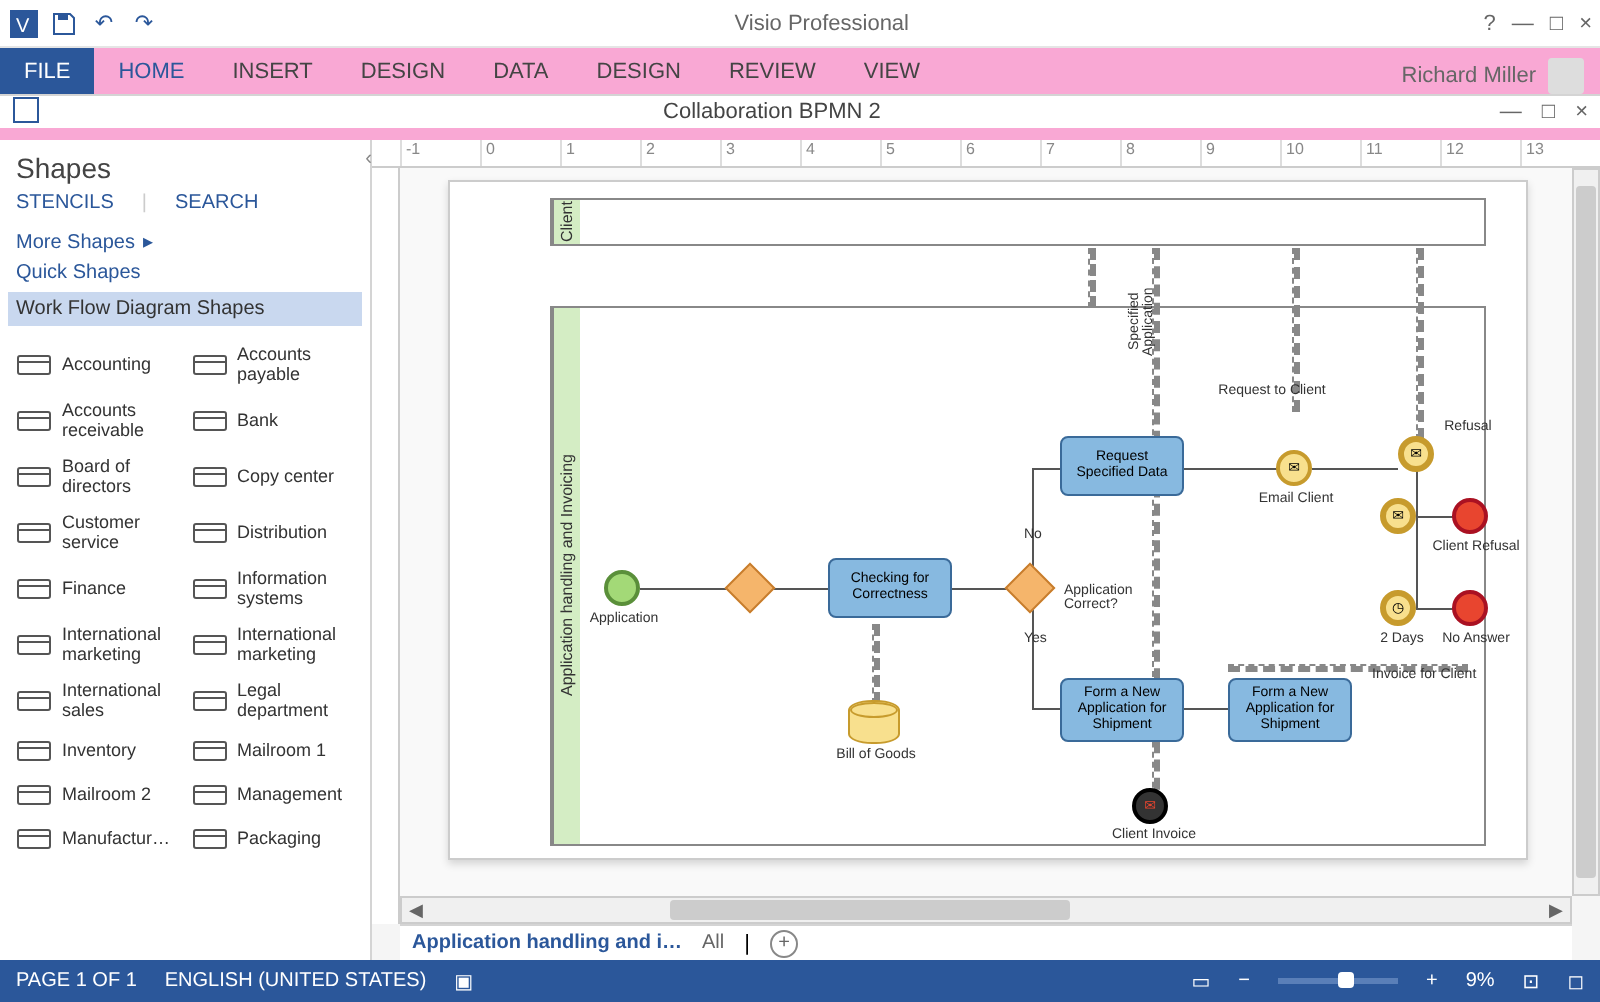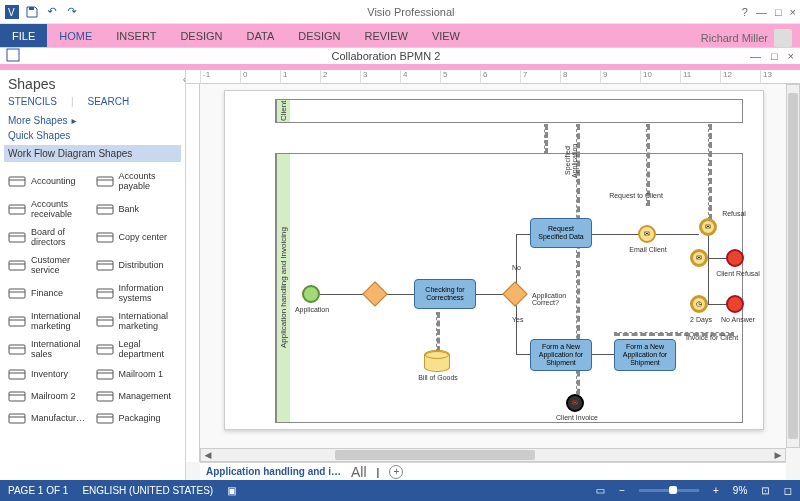--- a/index.html
+++ b/index.html
@@ -54,21 +54,21 @@
 .flow-v{position:absolute;border-left:1px solid #555}
 .flow.dashed,.flow-v.dashed{border-style:dashed;border-color:#888}
 .scroll-h{position:absolute;left:14px;right:14px;bottom:18px;height:14px;background:#f0f0f0;border:1px solid #ccc;display:flex}
 .scroll-track{flex:1;position:relative}
 .scroll-thumb{position:absolute;left:120px;width:200px;top:1px;bottom:1px;background:#ccc;border-radius:2px}
 .scroll-btn{width:14px;display:flex;align-items:center;justify-content:center;color:#666;font-size:9px}
 .scroll-v{position:absolute;right:0;top:14px;bottom:32px;width:14px;background:#f0f0f0;border:1px solid #ccc}
 .scroll-v-thumb{position:absolute;top:8px;bottom:8px;left:1px;right:1px;background:#ccc;border-radius:2px}
 .pagetabs{position:absolute;left:14px;right:14px;bottom:0;height:18px;display:flex;align-items:center;gap:10px;padding:0 6px;background:#fff;border-top:1px solid #d4d4d4}
 .pagetab{color:#2b579a;font-size:10px;font-weight:600}
-.pagetab-all{color:#666;font-size:14px}
+.pagetab-all{color:#666;font-size:10px}
 .add-page{width:14px;height:14px;border:1px solid #888;border-radius:50%;display:flex;align-items:center;justify-content:center;font-size:10px;color:#666}
 .statusbar{position:absolute;left:0;right:0;bottom:0;height:21px;background:#2b579a;color:#fff;display:flex;align-items:center;font-size:10px;padding:0 8px;gap:14px}
 .statusbar .spacer{flex:1}
 .sb-item{display:flex;align-items:center;gap:4px}
 .slider{width:60px;height:3px;background:#5a7fb8;position:relative}
 .slider-thumb{position:absolute;left:50%;top:-3px;width:8px;height:8px;background:#fff;border-radius:2px}
 svg{display:block}
 </style>
 </head>
 <body>

